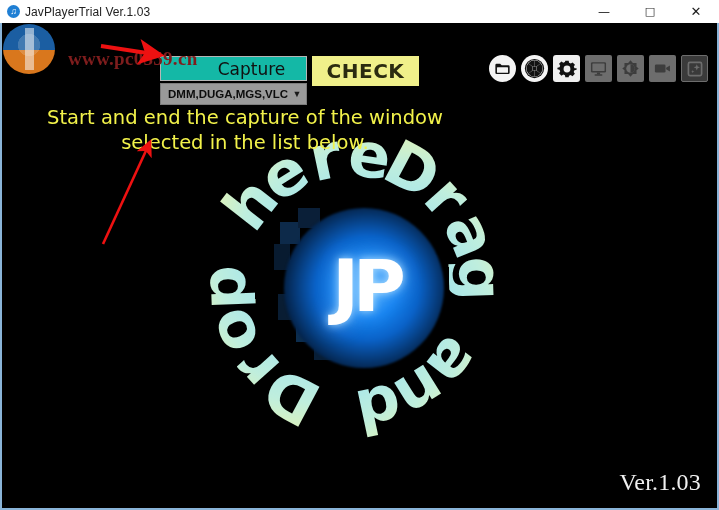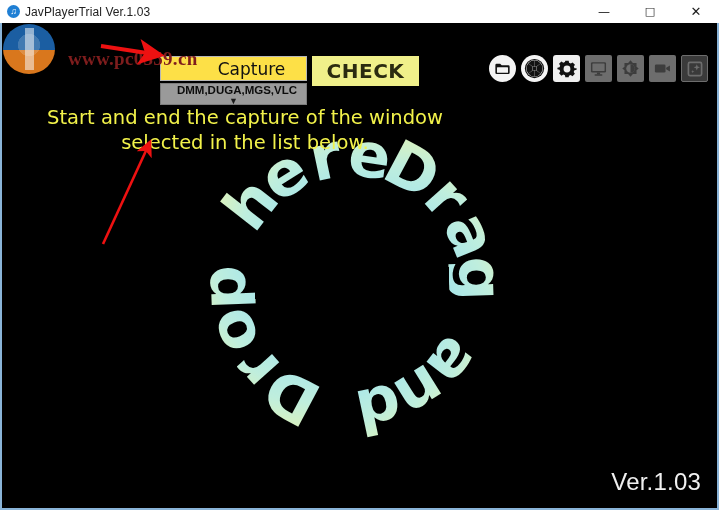--- a/index.html
+++ b/index.html
@@ -86,31 +86,30 @@
   #hint{
     position:absolute;left:8px;top:82px;width:470px;
     color:#f2f24a;font-size:19.5px;line-height:25px;
     font-family:"DejaVu Sans",sans-serif;
     text-align:center;
   }
 
   
   #capture-btn{
     position:absolute;left:158px;top:33px;width:147px;height:25px;
-    background:#fde047;border:1px solid #b6b6b6;box-sizing:border-box;
+    background:#14b8a6;border:1px solid #b6b6b6;box-sizing:border-box;
     display:flex;align-items:center;justify-content:center;
     font-size:17px;color:#111;font-family:"DejaVu Sans",sans-serif;padding-left:36px;
   }
   #source-select{
     position:absolute;left:158px;top:60px;width:147px;height:22px;
     background:#9a9a9a;border:1px solid #7d7d7d;box-sizing:border-box;
     display:flex;align-items:center;
     font-size:11.5px;color:#0c0c0c;font-weight:bold;
     font-family:"Liberation Sans",sans-serif;
-    flex-direction:column;
   }
   #source-select .val{padding-left:7px;flex:1;white-space:nowrap;}
   #source-select .caret{
     width:22px;display:flex;align-items:center;justify-content:center;
     font-size:9px;color:#1a1a1a;
   }
   #check-btn{
     position:absolute;left:310px;top:33px;width:107px;height:30px;
     background:#f0f08a;
     display:flex;align-items:center;justify-content:center;
@@ -125,21 +124,21 @@
   }
   .ticon.circ{border-radius:50%;background:#f4f4f4;}
   .ticon.sq-on{border-radius:3px;background:#efefef;}
   .ticon.sq-off{border-radius:2px;background:#6d6d6d;}
   .ticon.sq-out{border-radius:2px;background:#3a3a3a;border:1px solid #6d6d6d;box-sizing:border-box;}
   .ticon svg{display:block;}
 
   
   #ver{
     position:absolute;right:16px;bottom:12px;
-    color:#f0f0f0;font-size:24px;font-family:Liberation Sans, sans-serif;
+    color:#f0f0f0;font-size:24px;font-family:Liberation Serif, serif;
     letter-spacing:.2px;
   }
 
   
   #wm-logo{
     position:absolute;left:3px;top:24px;width:52px;height:50px;
     border-radius:50%;
     background:
       radial-gradient(circle at 50% 42%,rgba(255,255,255,.18) 0 28%,transparent 29%),
       linear-gradient(#1c62a8 0 52%,#e07b1e 52% 100%);
@@ -200,20 +199,32 @@
         <span class="rl" style="left: 0px; top: 0px; transform: translate(114.908px, 288.017px) rotate(208deg) translate(-50%, -50%);">D</span>
         <span class="rl" style="left: 0px; top: 0px; transform: translate(79.8775px, 260.649px) rotate(228deg) translate(-50%, -50%);">r</span>
         <span class="rl" style="left: 0px; top: 0px; transform: translate(56.3205px, 222.95px) rotate(248deg) translate(-50%, -50%);">o</span>
         <span class="rl" style="left: 0px; top: 0px; transform: translate(47.078px, 179.467px) rotate(268deg) translate(-50%, -50%);">p</span>
         <span class="rl" style="left: 0px; top: 0px; transform: translate(74.1346px, 96.1953px) rotate(308deg) translate(-50%, -50%);">h</span>
         <span class="rl" style="left: 0px; top: 0px; transform: translate(107.17px, 66.4498px) rotate(328deg) translate(-50%, -50%);">e</span>
         <span class="rl" style="left: 0px; top: 0px; transform: translate(148.387px, 49.7971px) rotate(348deg) translate(-50%, -50%);">r</span>
         <span class="rl" style="left: 0px; top: 0px; transform: translate(192.814px, 48.2457px) rotate(368deg) translate(-50%, -50%);">e</span>
       </div>
 
+    <div id="logo-wrap">
+      <div class="blk" style="left:-4px;  top:14px; width:20px;height:22px;"></div>
+      <div class="blk" style="left:14px;  top:0px;  width:22px;height:20px;background:#0a1f38;"></div>
+      <div class="blk" style="left:-10px; top:36px; width:16px;height:26px;background:#081b30;"></div>
+      <div class="blk" style="left:6px;   top:52px; width:18px;height:34px;background:#0b2banana;"></div>
+      <div class="blk" style="left:6px;   top:52px; width:18px;height:34px;background:#0b2b4a;"></div>
+      <div class="blk" style="left:-6px;  top:86px; width:18px;height:26px;background:#091d33;"></div>
+      <div class="blk" style="left:12px;  top:104px;width:22px;height:30px;background:#0c2d4e;"></div>
+      <div class="blk" style="left:30px;  top:130px;width:22px;height:22px;background:#081e36;"></div>
+      <div id="logo-glow"></div>
+      <div id="logo-mark">JP</div>
+    </div>
 
     <div id="hint">
       <div>Start and end the capture of the window</div>
       <div>selected in the list below.</div>
     </div>
 
     <div id="ver">Ver.1.03</div>
 
     <div id="capture-btn">Capture</div>
 

